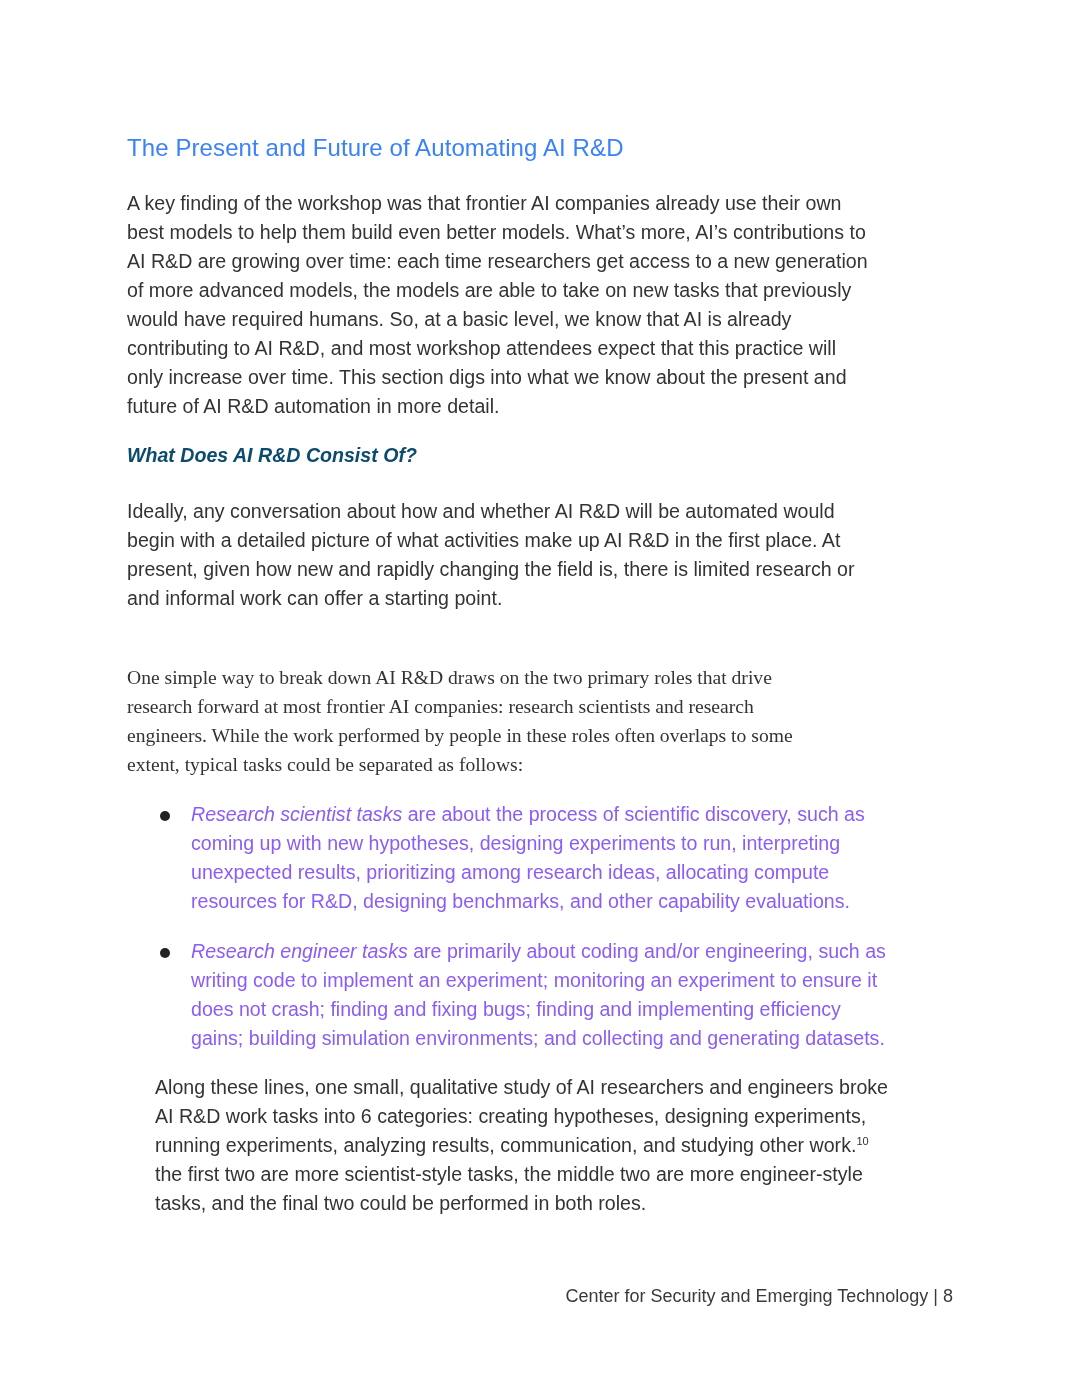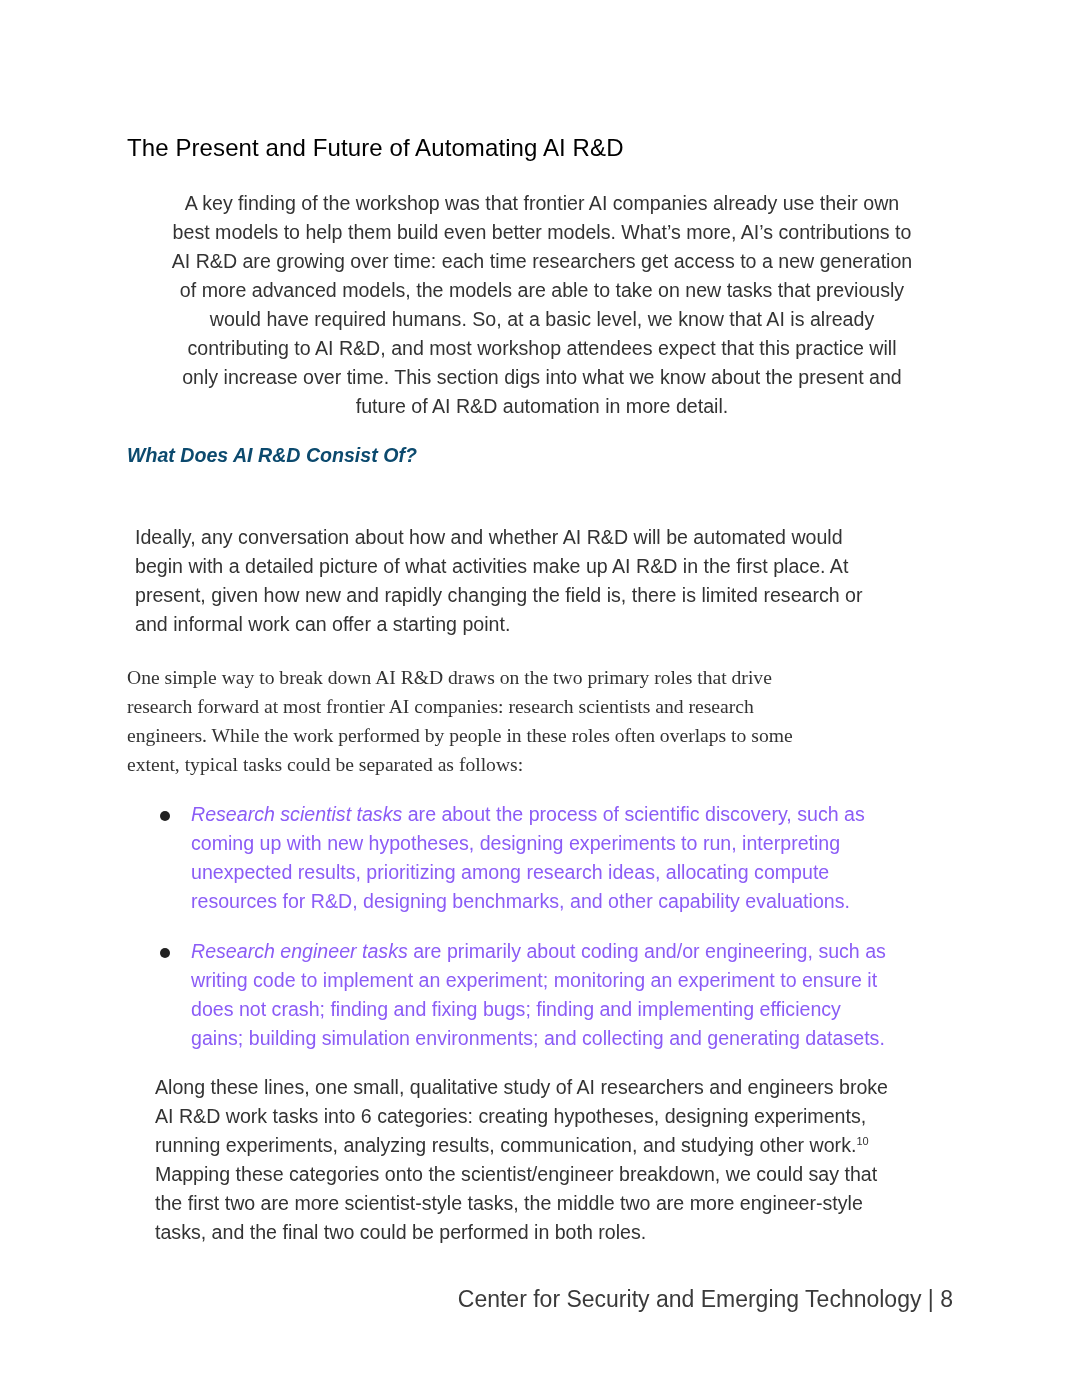--- a/index.html
+++ b/index.html
@@ -21,21 +21,21 @@
       top: 0;
       width: 830px;
     }
     .section-title {
       position: absolute;
       top: 134px;
       left: 0;
       margin: 0;
       font-size: 24px;
       font-weight: normal;
-      color: #000000;
+      color: #3b82f6;
       letter-spacing: 0.1px;
       white-space: nowrap;
     }
     .para {
       position: absolute;
       left: 0;
       width: 830px;
       margin: 0;
       font-size: 19.6px;
       line-height: 29px;
@@ -82,46 +82,46 @@
       font-size: 11px;
       vertical-align: top;
       position: relative;
       top: -4px;
       color: #333333;
     }
     .footer {
       position: absolute;
       right: 127px;
       top: 1286px;
-      font-size: 23px;
+      font-size: 18px;
       color: #3a3a3a;
       white-space: nowrap;
     }
   </style>
 </head>
 <body>
 
 <div class="page">
 
   <h2 class="section-title">The Present and Future of Automating AI R&amp;D</h2>
 
-  <p class="para" style="top:189px;text-align:center;">
+  <p class="para" style="top:189px;">
     <span class="line">A key finding of the workshop was that frontier AI companies already use their own</span>
     <span class="line">best models to help them build even better models. What’s more, AI’s contributions to</span>
     <span class="line">AI R&amp;D are growing over time: each time researchers get access to a new generation</span>
     <span class="line">of more advanced models, the models are able to take on new tasks that previously</span>
     <span class="line">would have required humans. So, at a basic level, we know that AI is already</span>
     <span class="line">contributing to AI R&amp;D, and most workshop attendees expect that this practice will</span>
     <span class="line">only increase over time. This section digs into what we know about the present and</span>
     <span class="line">future of AI R&amp;D automation in more detail.</span>
   </p>
 
   <h3 class="subhead">What Does AI R&amp;D Consist Of?</h3>
 
-  <p class="para" style="top:523px;margin-left:8px;">
+  <p class="para" style="top:497px;">
     <span class="line">Ideally, any conversation about how and whether AI R&amp;D will be automated would</span>
     <span class="line">begin with a detailed picture of what activities make up AI R&amp;D in the first place. At</span>
     <span class="line">present, given how new and rapidly changing the field is, there is limited research or</span>
     <span class="line">and informal work can offer a starting point.</span>
   </p>
 
   <p class="para" style="top:663px;font-family:Liberation Serif, serif;">
     <span class="line">One simple way to break down AI R&amp;D draws on the two primary roles that drive</span>
     <span class="line">research forward at most frontier AI companies: research scientists and research</span>
     <span class="line">engineers. While the work performed by people in these roles often overlaps to some</span>
@@ -145,20 +145,19 @@
       <span class="line">writing code to implement an experiment; monitoring an experiment to ensure it</span>
       <span class="line">does not crash; finding and fixing bugs; finding and implementing efficiency</span>
       <span class="line">gains; building simulation environments; and collecting and generating datasets.</span>
     </div>
   </div>
 
   <p class="para" style="top:1073px;margin-left:28px;">
     <span class="line">Along these lines, one small, qualitative study of AI researchers and engineers broke</span>
     <span class="line">AI R&amp;D work tasks into 6 categories: creating hypotheses, designing experiments,</span>
     <span class="line"><span>running experiments, analyzing results, communication, and studying other work.</span><sup class="fn">10</sup></span>
-    <span class="line">Mapping these categories onto the scientist/engineer breakdown, we could say that</span>
     <span class="line">the first two are more scientist-style tasks, the middle two are more engineer-style</span>
     <span class="line">tasks, and the final two could be performed in both roles.</span>
   </p>
 
 </div>
 
 <div class="footer">Center for Security and Emerging Technology | 8</div>
 
 </body></html>

